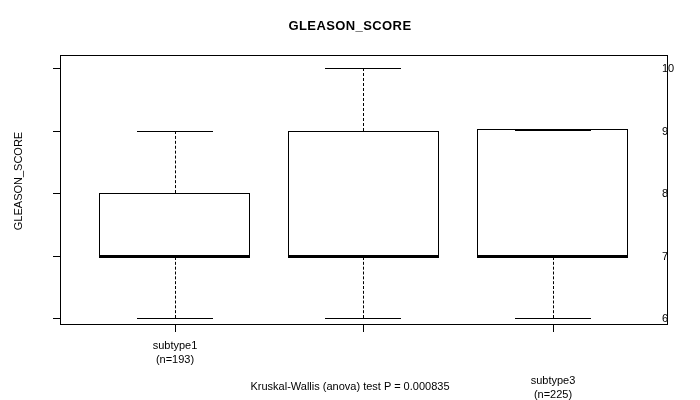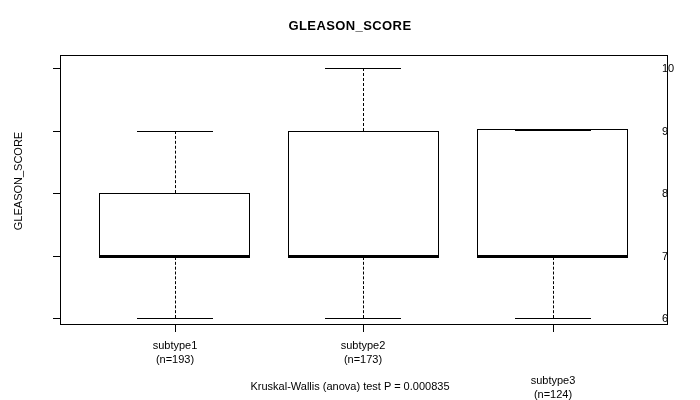--- a/index.html
+++ b/index.html
@@ -163,26 +163,22 @@
   <div class="whisker-line" style="left:553px; top:257px; height:61px;"></div>
   <div class="whisker-cap" style="left:515px; top:318px; width:76px;"></div>
 
   <div class="xtick-mark" style="left:175px;"></div>
   <div class="xtick-label" style="left:175px;">
     <div>subtype1</div>
     <div>(n=193)</div>
   </div>
 
   <div class="xtick-mark" style="left:363px;"></div>
-  <div class="xtick-label" style="left:363px;">
-    <div>subtype2</div>
-    <div>(n=173)</div>
-  </div>
 
   <div class="xtick-mark" style="left:553px;"></div>
   <div class="xtick-label" style="left:553px;margin-top:35px;">
     <div>subtype3</div>
-    <div>(n=124)</div>
+    <div>(n=225)</div>
   </div>
 
   <div class="footer">Kruskal-Wallis (anova) test P = 0.000835</div>
 
 </div>
 
 </body></html>

